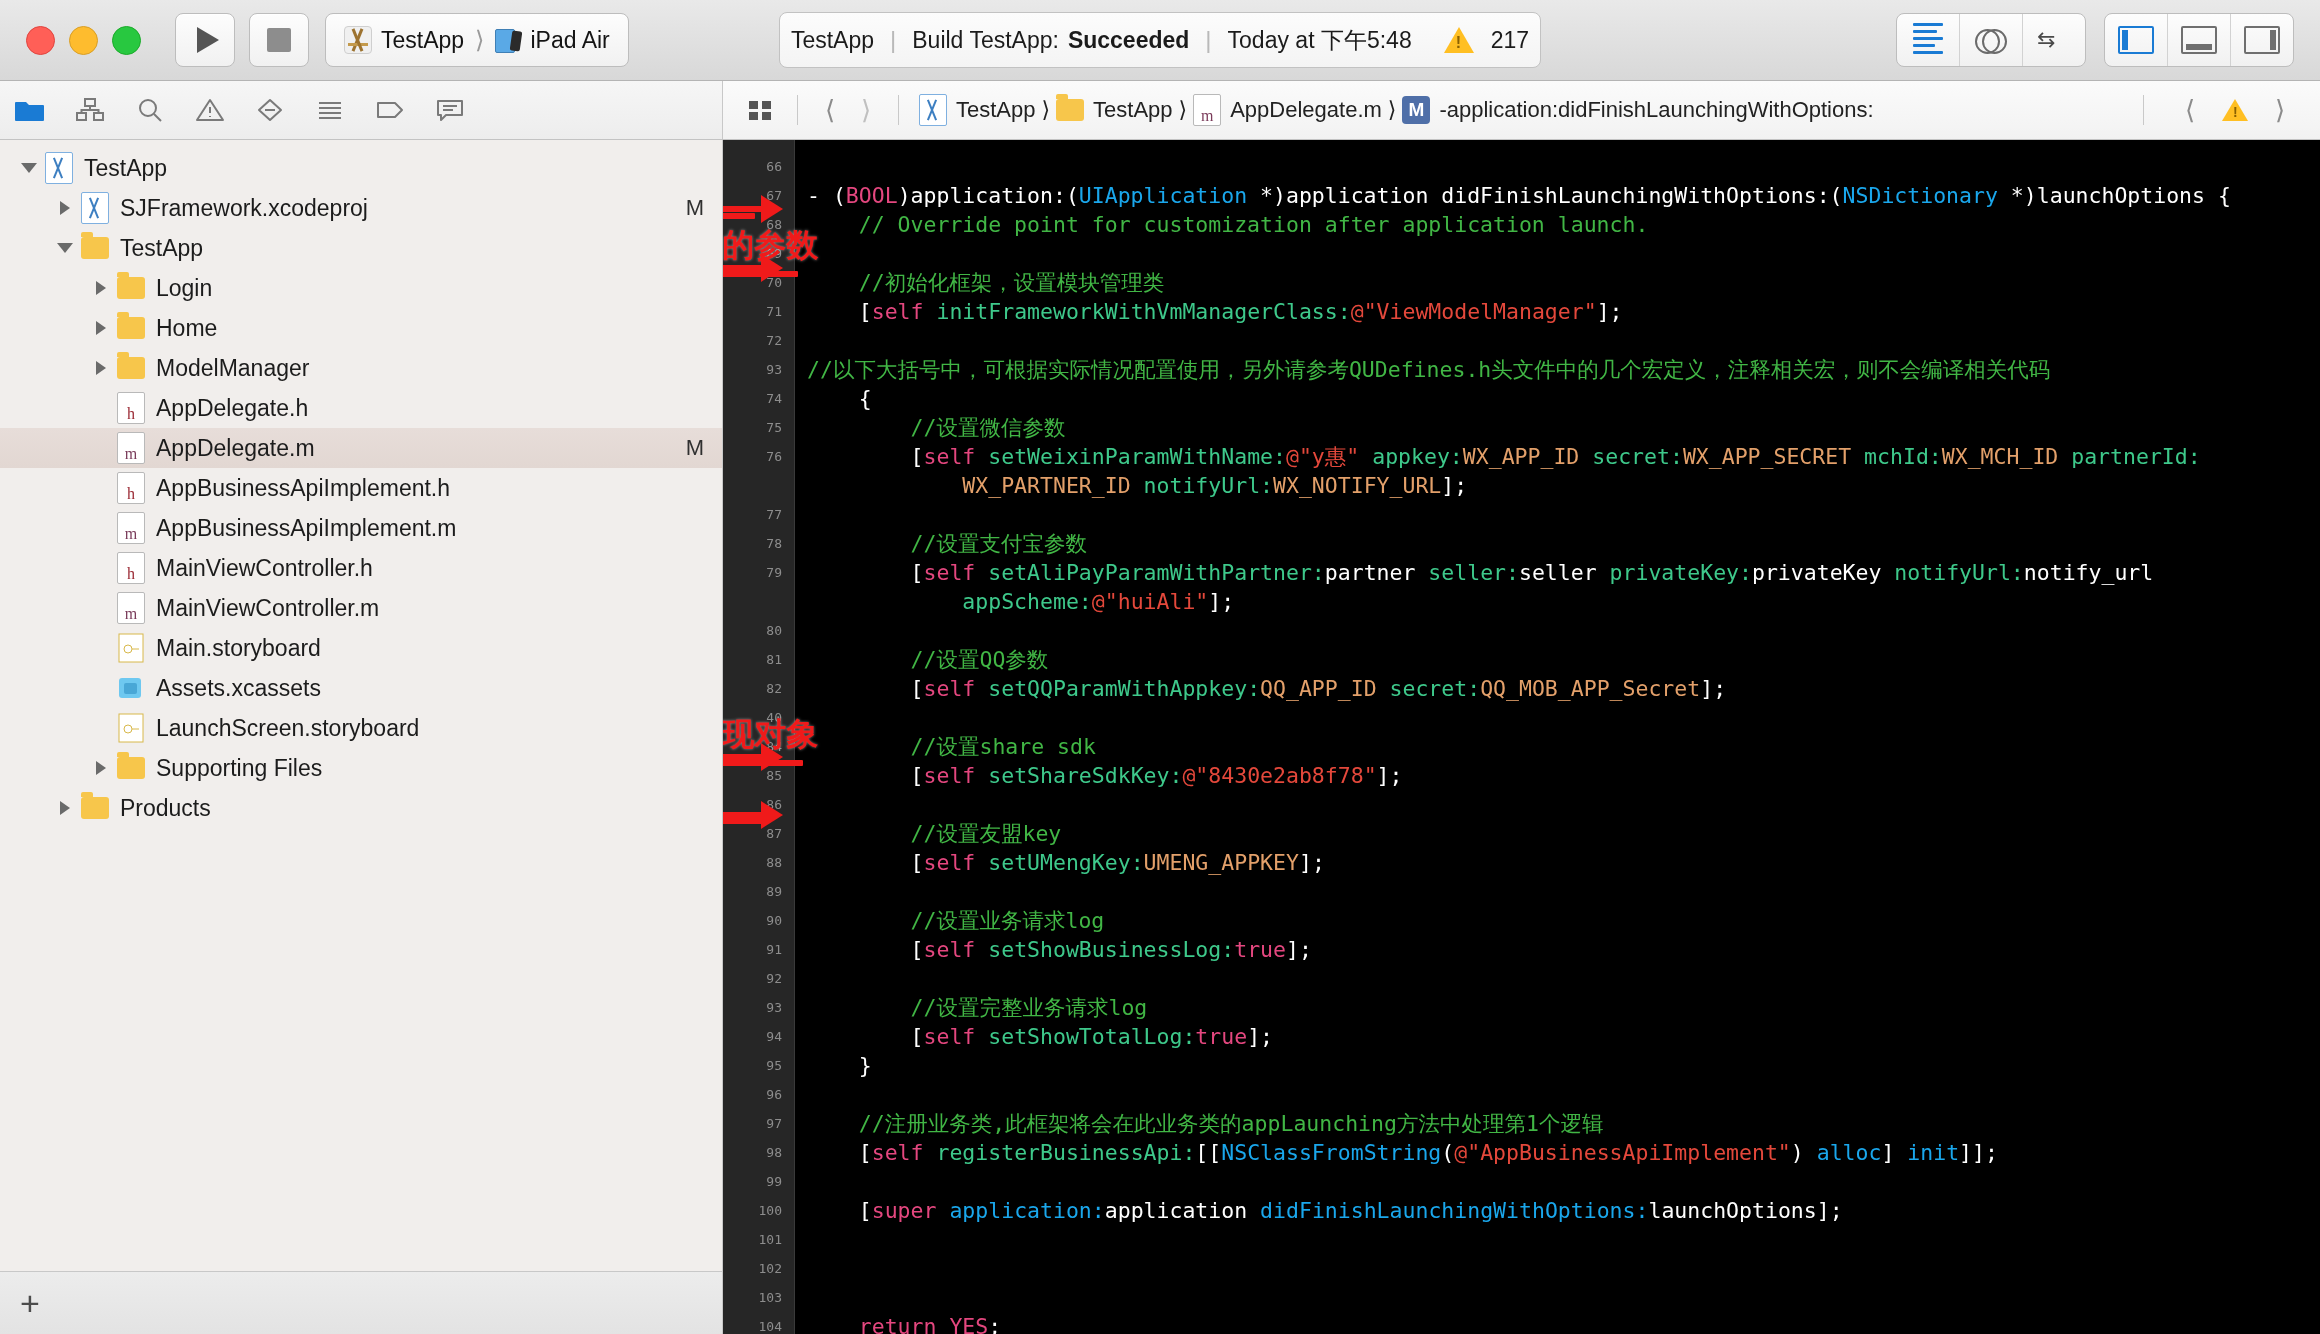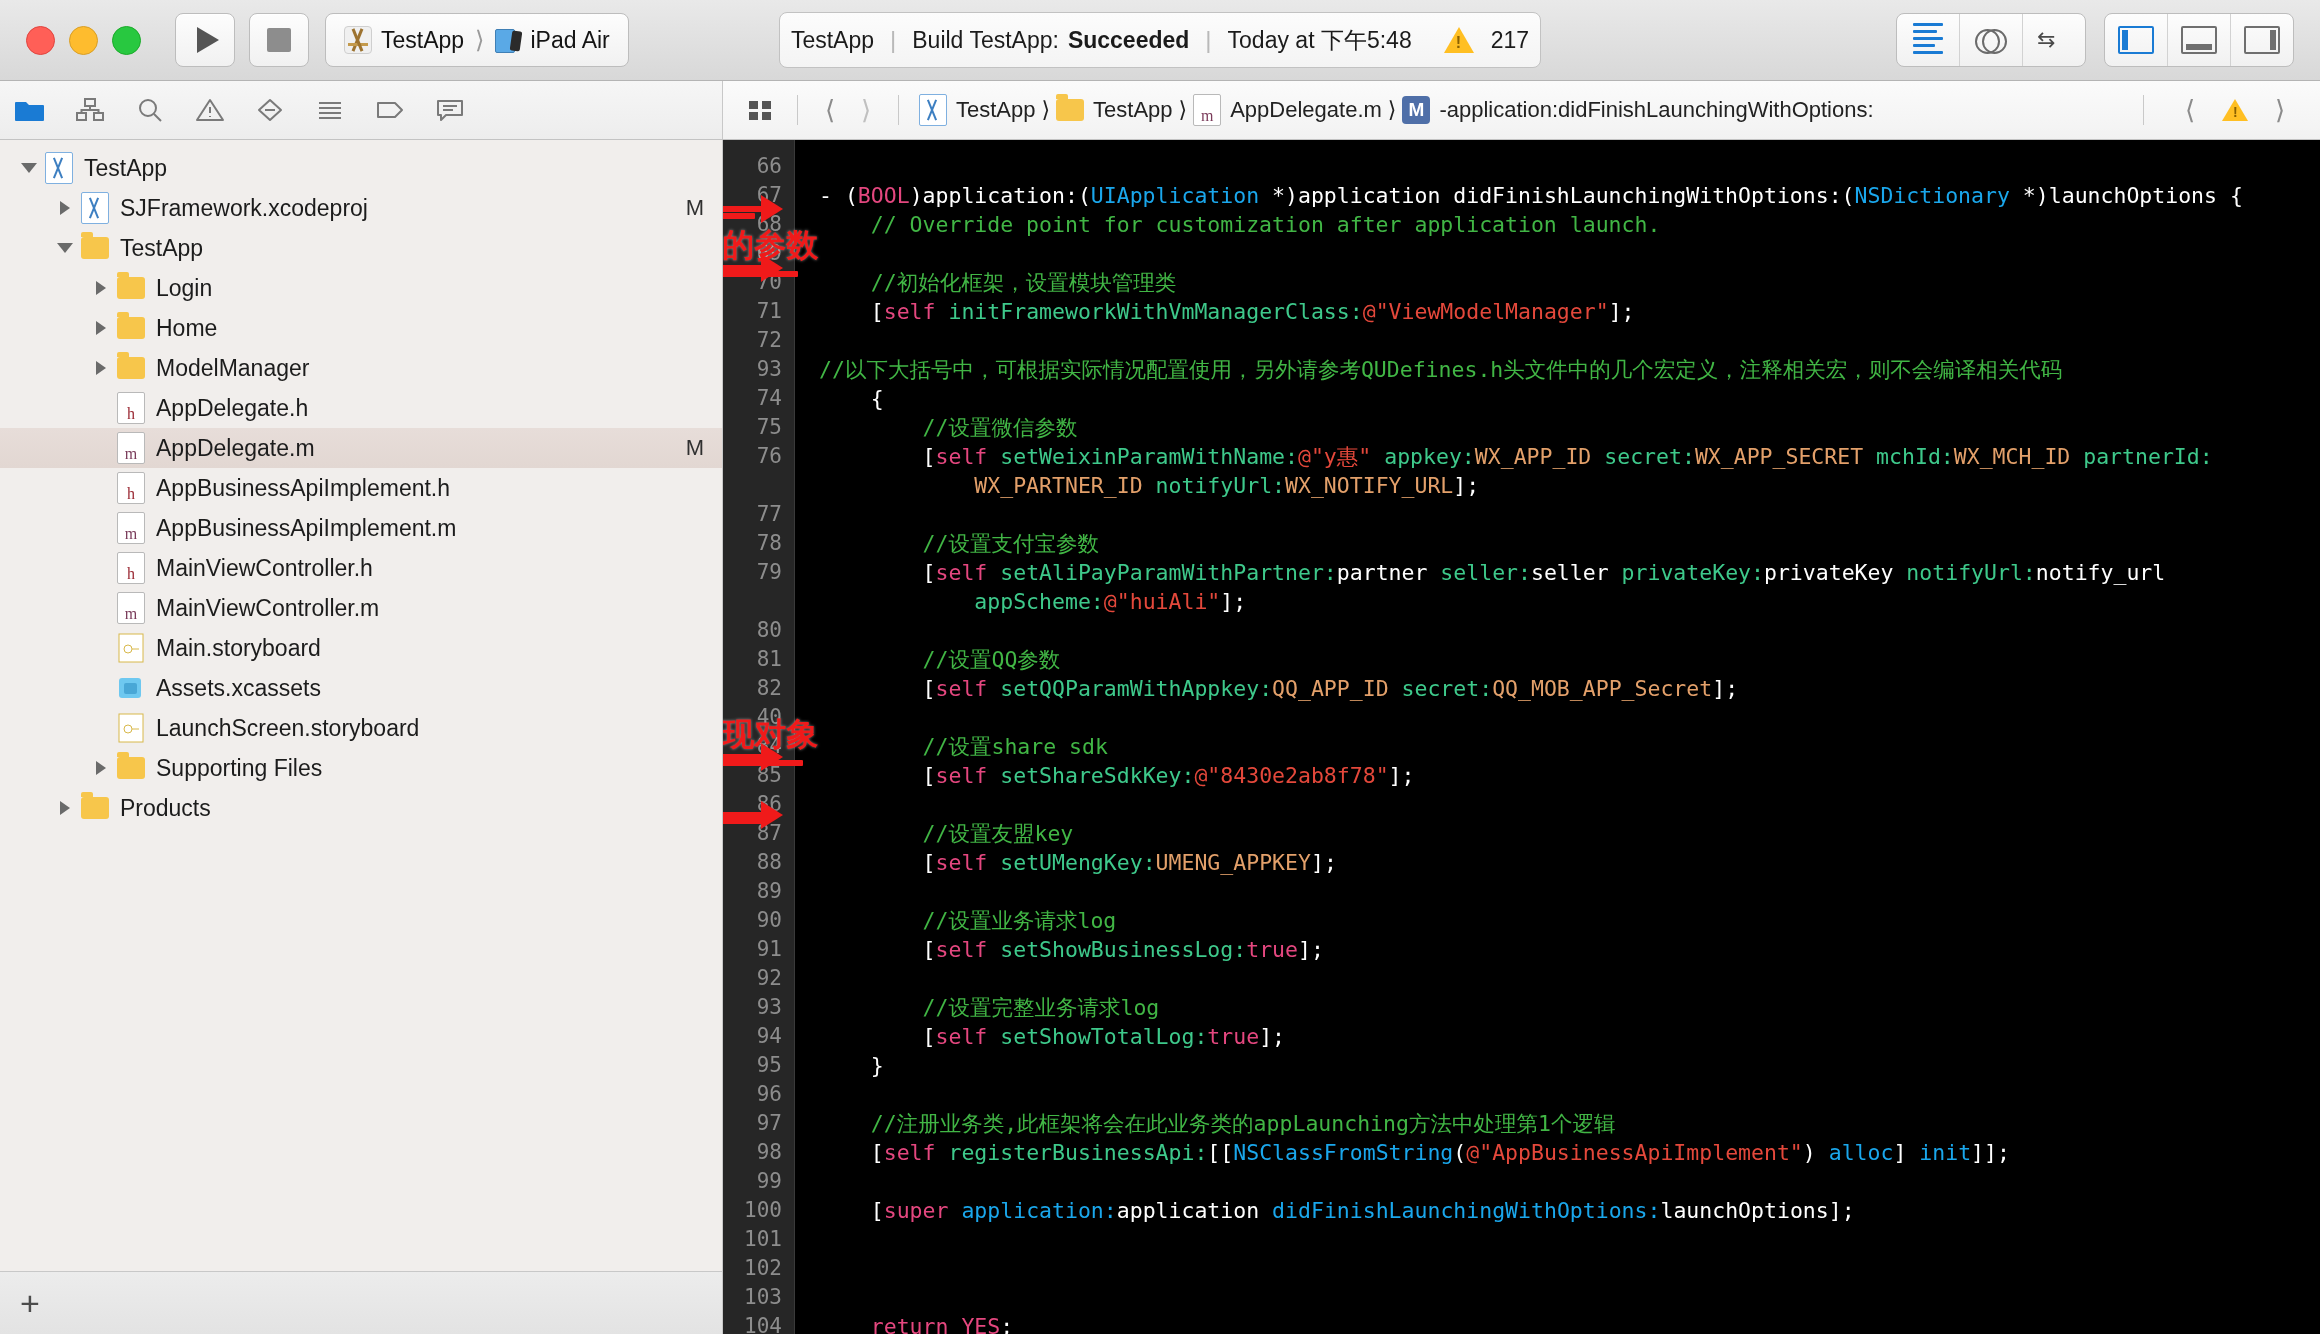--- a/index.html
+++ b/index.html
@@ -168,27 +168,27 @@
   .clockic:after{content:"";position:absolute;left:11px;top:12px;width:7px;height:2px;background:#7d7d7d;}
   .xbox{width:26px;height:26px;border:2px solid #7d7d7d;border-radius:3px;position:relative;}
   .xbox:before,.xbox:after{content:"";position:absolute;left:3px;top:10px;width:16px;height:2px;background:#7d7d7d;}
   .xbox:before{transform:rotate(45deg);}
   .xbox:after{transform:rotate(-45deg);}
 
   
   .editor{flex:1;position:relative;background:#000;overflow:hidden;display:flex;min-width:0;}
   .gutter{
     width:72px;flex:0 0 72px;background:#262626;color:#8d8d8d;
-    font-family:"DejaVu Sans Mono","Liberation Mono",monospace;font-size:21px;
+    font-family:"DejaVu Sans Mono","Liberation Mono",monospace;font-size:13px;
     text-align:right;padding-right:12px;padding-top:12px;box-sizing:border-box;
     border-right:1px solid #3a3a3a;
   }
   .gutter div{height:29px;line-height:29px;}
   .code{
-    flex:1;padding-top:12px;padding-left:24px;box-sizing:border-box;
+    flex:1;padding-top:12px;padding-left:12px;box-sizing:border-box;
     font-family:"DejaVu Sans Mono","Liberation Mono",monospace;
     font-size:21.5px;color:#ffffff;white-space:pre;
   }
   .code .ln{height:29px;line-height:29px;}
   .cm{color:#41b645;}
   .kw{color:#e4477f;}
   .ty{color:#1aa7ec;}
   .st{color:#e4483b;}
   .mt{color:#3ec98b;}
   .mac{color:#e3a06a;}

